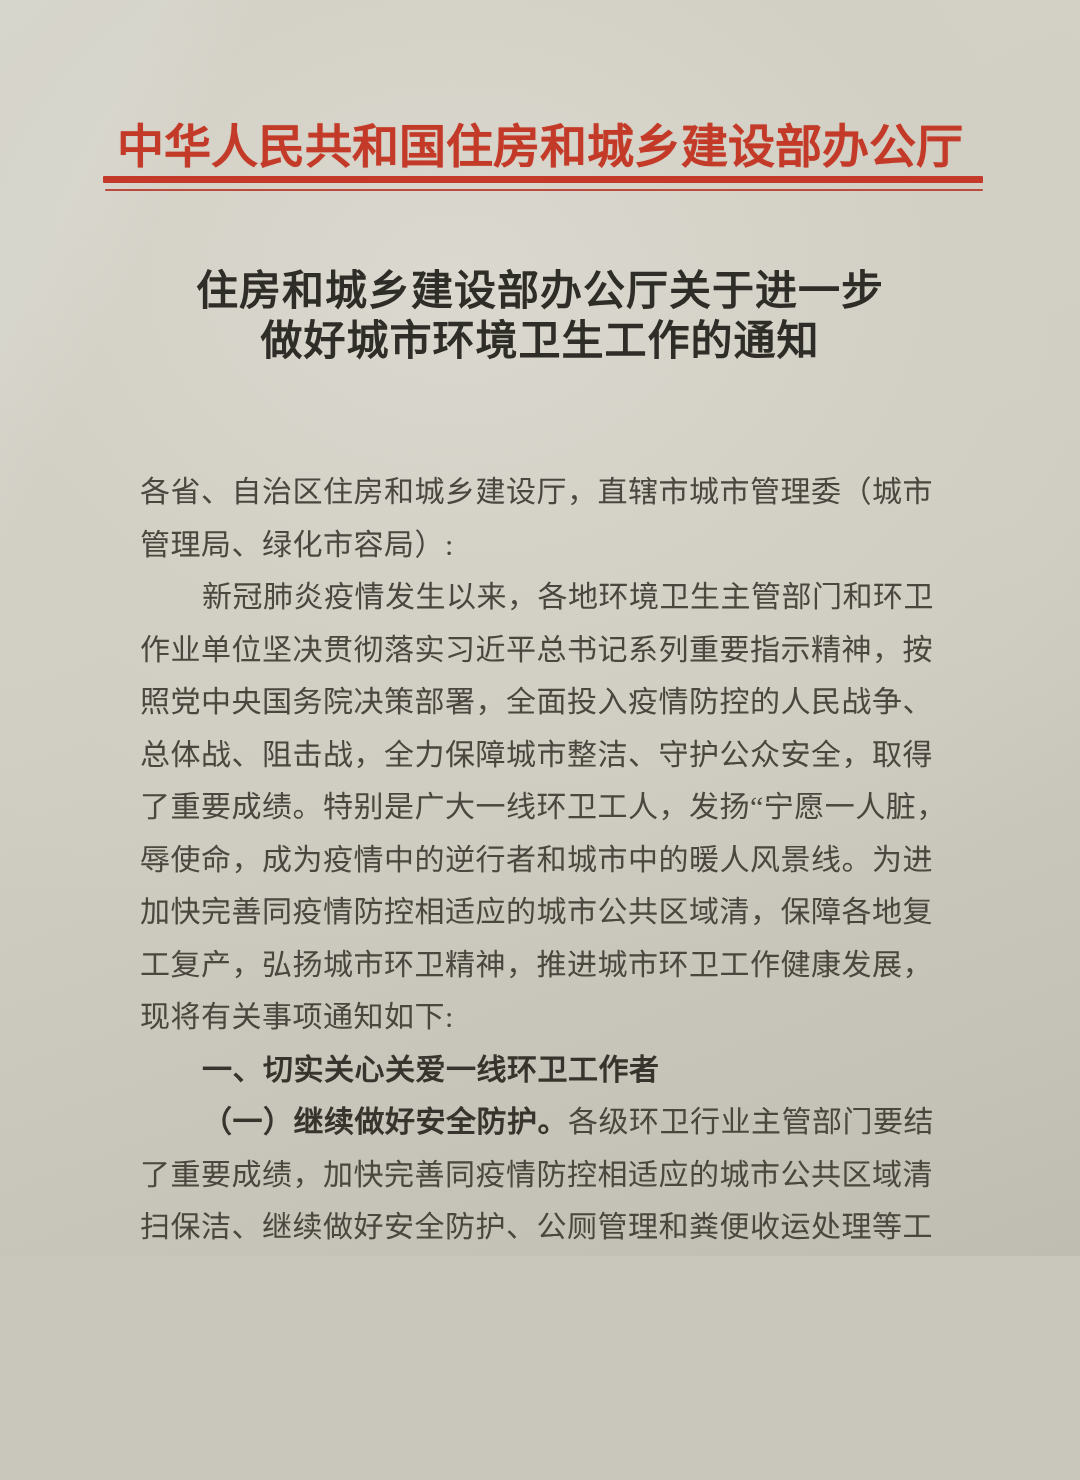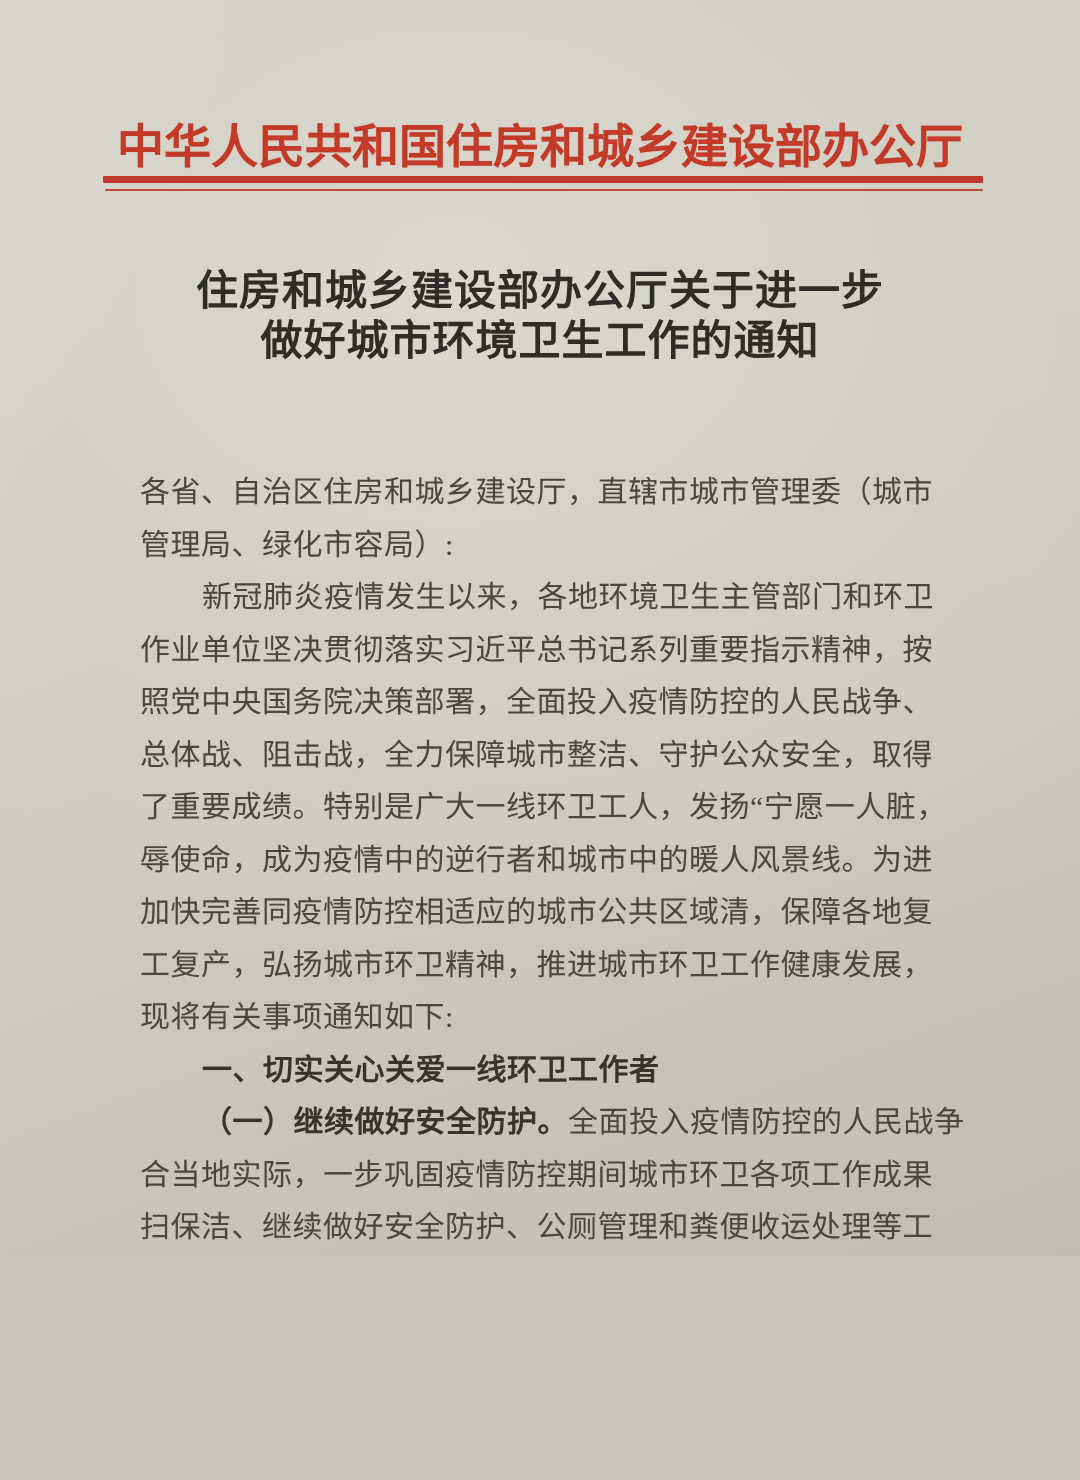--- a/index.html
+++ b/index.html
@@ -79,23 +79,23 @@
     <div class="ln">作业单位坚决贯彻落实习近平总书记系列重要指示精神，按</div>
     <div class="ln">照党中央国务院决策部署，全面投入疫情防控的人民战争、</div>
     <div class="ln">总体战、阻击战，全力保障城市整洁、守护公众安全，取得</div>
     <div class="ln">了重要成绩。特别是广大一线环卫工人，发扬“宁愿一人脏，</div>
     <div class="ln">辱使命，成为疫情中的逆行者和城市中的暖人风景线。为进</div>
     <div class="ln">加快完善同疫情防控相适应的城市公共区域清，保障各地复</div>
     <div class="ln">工复产，弘扬城市环卫精神，推进城市环卫工作健康发展，</div>
     <div class="ln">现将有关事项通知如下:</div>
     <div class="ln indent heading">一、切实关心关爱一线环卫工作者</div>
     <div class="ln indent">
-      <span class="lead-bold">（一）继续做好安全防护。</span><span>全面投入疫情防控的人民战争</span>
+      <span class="lead-bold">（一）继续做好安全防护。</span><span>各级环卫行业主管部门要结</span>
     </div>
-    <div class="ln">合当地实际，一步巩固疫情防控期间城市环卫各项工作成果</div>
+    <div class="ln">了重要成绩，加快完善同疫情防控相适应的城市公共区域清</div>
     <div class="ln">扫保洁、继续做好安全防护、公厕管理和粪便收运处理等工</div>
   </div>
 
   <div class="rule rule-bottom-thin"></div>
   <div class="rule rule-bottom-thick"></div>
 
   <div class="watermark">
     <svg class="wm-icon" width="56" height="52" viewBox="0 0 56 52" xmlns="http://www.w3.org/2000/svg">
       <defs>
         <mask id="wm-eyes">

